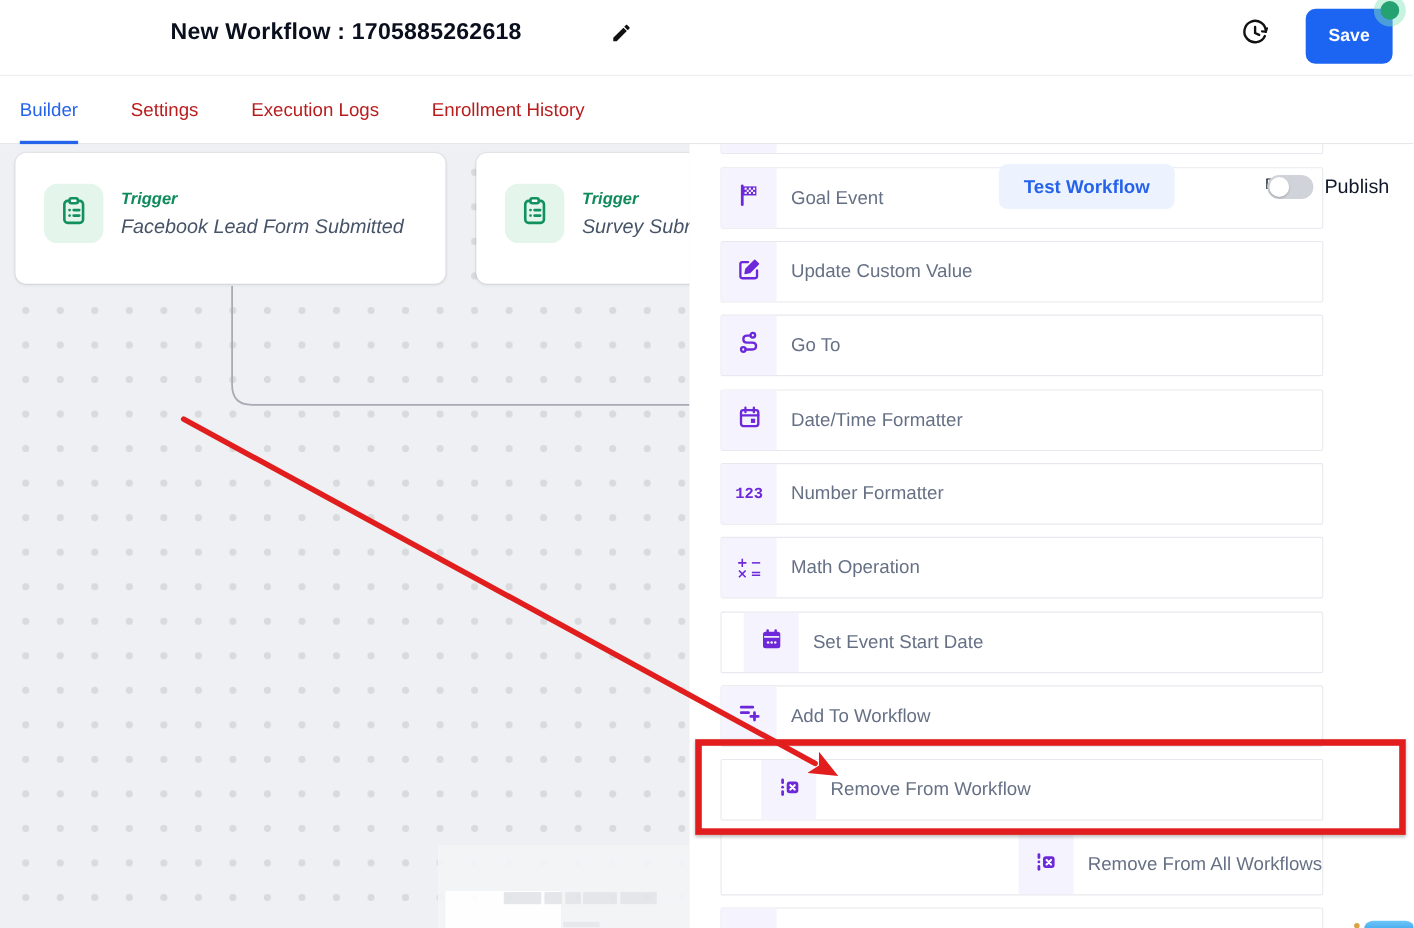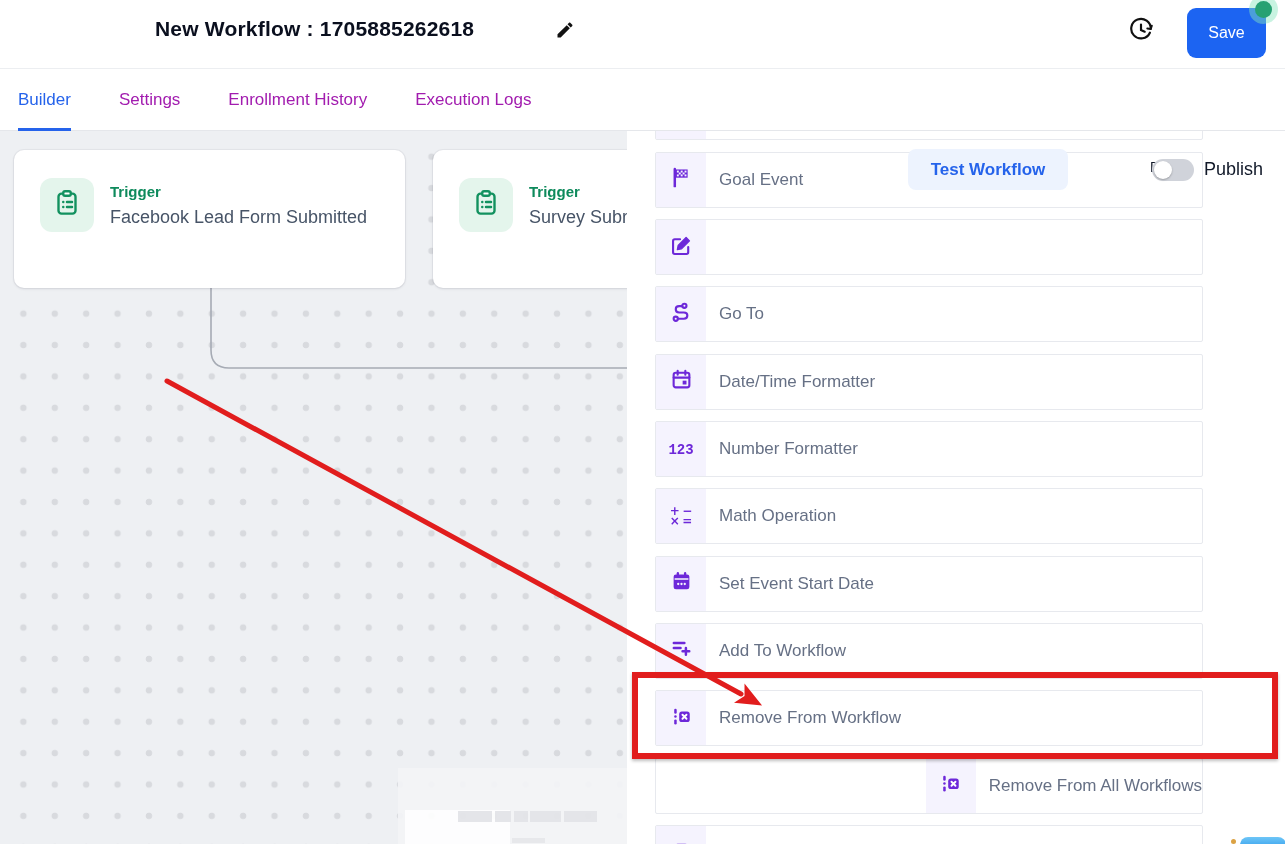--- a/index.html
+++ b/index.html
@@ -5,45 +5,45 @@
   * { margin:0; padding:0; box-sizing:border-box; }
   html,body { width:1285px; height:844px; overflow:hidden; }
   body { font-family:"Liberation Sans", sans-serif; background:#fff; position:relative; }
 
   
   .header { position:absolute; left:0; top:0; width:1285px; height:69px; background:#fff; border-bottom:1px solid #eceef1; z-index:10; }
   .title { position:absolute; left:155px; top:17px; font-size:21px; font-weight:bold; color:#0a0f1e; letter-spacing:.2px; }
   .pencil-btn { position:absolute; left:552px; top:18px; width:26px; height:26px; border:none; background:transparent; cursor:pointer; }
   .history-btn { position:absolute; left:1126px; top:16px; width:30px; height:30px; border:none; background:transparent; cursor:pointer; }
   .save-btn { position:absolute; left:1187px; top:8px; width:79px; height:50px; background:#1c64f2; color:#fff; font-family:"Liberation Sans",sans-serif;
-              font-size:16px; font-weight:normal; border:none; border-radius:9px; cursor:pointer; }
+              font-size:16px; font-weight:bold; border:none; border-radius:9px; cursor:pointer; }
   .save-dot { position:absolute; left:1255px; top:1px; width:17px; height:17px; border-radius:50%; background:#26a172;
               box-shadow:0 0 0 6px rgba(134,229,188,0.45); z-index:11; }
 
   
   .tabbar { position:absolute; left:0; top:69px; width:1285px; height:62px; background:#fff; border-bottom:1px solid #e5e7eb; z-index:9; }
   .tabs { position:absolute; left:18px; top:0; height:62px; display:flex; }
-  .tab { position:relative; height:62px; display:flex; align-items:center; margin-right:48px; font-size:17px; color:#a21caf; cursor:pointer; }
+  .tab { position:relative; height:62px; display:flex; align-items:center; margin-right:48px; font-size:17px; color:#b91c1c; cursor:pointer; }
   .tab.active { color:#2563eb; }
   .tab.active::after { content:""; position:absolute; left:0; right:0; bottom:0; height:3px; background:#2563eb; }
   .test-workflow-btn { position:absolute; left:908px; top:80px; width:160px; height:41px; background:#edf3fe; color:#2563eb; font-family:"Liberation Sans",sans-serif;
                        font-size:17px; font-weight:bold; border:none; border-radius:8px; cursor:pointer; }
   .draft-label { position:absolute; left:1150px; top:90px; font-size:14px; color:#101828; }
   .publish-label { position:absolute; left:1204px; top:90px; font-size:18px; color:#101828; }
   .toggle { position:absolute; left:1152px; top:90px; width:42px; height:22px; background:#d0d3da; border-radius:11px; cursor:pointer; }
   .toggle .knob { position:absolute; left:2px; top:2px; width:18px; height:18px; background:#fff; border-radius:50%; box-shadow:0 1px 2px rgba(0,0,0,.25); }
 
   
   .canvas { position:absolute; left:0; top:131px; width:627px; height:713px; overflow:hidden;
             background-color:#eef0f3;
             background-image:radial-gradient(circle, #d8dade 3px, rgba(0,0,0,0) 3.6px);
             background-size:31.4px 31.4px; background-position:7.7px 10px; }
   .connector-svg { position:absolute; left:0; top:0; width:627px; height:713px; z-index:1; pointer-events:none; }
-  .trigger-card { position:absolute; top:19px; width:391px; height:138px; background:#fff; border-radius:10px;
-                  box-shadow:0 1px 3px rgba(16,24,40,.10), 0 0 0 1px rgba(16,24,40,.04); z-index:2; }
+  .trigger-card { position:absolute; top:8px; width:391px; height:119px; background:#fff; border-radius:10px;
+                  box-shadow:0 1px 3px rgba(16,24,40,.10), 0 0 0 1px rgba(16,24,40,.04); z-index:2;font-style:italic; }
   .trigger-icon-box { position:absolute; left:26px; top:28px; width:54px; height:54px; border-radius:12px; background:#e4f5ec;
                       display:flex; align-items:center; justify-content:center; }
   .trigger-texts { position:absolute; left:96px; top:0; height:110px; display:flex; flex-direction:column; justify-content:center; }
   .trigger-type { font-size:15px; font-weight:bold; color:#0e8a5c; margin-bottom:7px; }
   .trigger-title { font-size:18px; color:#475467; white-space:nowrap; }
 
   
   .ghost { position:absolute; left:398px; top:637px; width:229px; height:76px; background:#f4f5f7; opacity:.92; z-index:1; }
   .ghost .gwhite { position:absolute; left:7px; top:42px; width:105px; height:34px; background:#fff; }
   .ghost .gbar { position:absolute; top:43px; height:11px; background:#e4e5e9; }
@@ -95,24 +95,24 @@
 
 <div class="tabbar">
   <div class="tabs">
       <div class="tab active">
         <span>Builder</span>
       </div>
       <div class="tab">
         <span>Settings</span>
       </div>
       <div class="tab">
+        <span>Execution Logs</span>
+      </div>
+      <div class="tab">
         <span>Enrollment History</span>
-      </div>
-      <div class="tab">
-        <span>Execution Logs</span>
       </div>
     </div>
   <button class="test-workflow-btn">Test Workflow</button>
   <span class="draft-label">Draft</span>
   <div class="toggle">
       <div class="knob"></div>
     </div>
   <span class="publish-label">Publish</span>
 </div>
 
@@ -186,20 +186,21 @@
     </div>
     <div class="row-label">Goal Event</div>
       </div>
       <div class="action-row" style="top: 88px;">
     <div class="row-iconbox">
       <span><svg width="23" height="23" viewBox="0 0 24 24" fill="none" stroke="#6d28d9" stroke-width="2.2" stroke-linecap="round" stroke-linejoin="round">
       <path d="M19 13.5V19a1.8 1.8 0 0 1-1.8 1.8H5A1.8 1.8 0 0 1 3.2 19V7.3A1.8 1.8 0 0 1 5 5.5h5.5"></path>
       <path d="M16.8 3.7l3.5 3.5L12 15.5l-4.3.8.8-4.3 8.3-8.3z" fill="#6d28d9" stroke-width="1.4"></path>
             </svg></span>
     </div>
+    <div class="row-label">Update Custom Value</div>
       </div>
       <div class="action-row" style="top: 155.3px;">
     <div class="row-iconbox">
       <span><svg width="23" height="23" viewBox="0 0 24 24" fill="none" stroke="#6d28d9" stroke-width="2.2" stroke-linecap="round">
       <circle cx="6" cy="18.5" r="2.2"></circle>
               <circle cx="15" cy="5" r="2.2"></circle>
       <path d="M8.2 18.5h6.3c2.3 0 3.6-1.6 3.6-3.3s-1.3-3.2-3.6-3.2H9.5C7.2 12 6 10.4 6 8.7 6 7 7.2 5.4 9.5 5.4h3.3"></path>
             </svg></span>
     </div>
     <div class="row-label">Go To</div>
@@ -221,21 +222,21 @@
     <div class="row-label">Number Formatter</div>
       </div>
       <div class="action-row" style="top: 357.3px;">
     <div class="row-iconbox">
       <span>
             <div class="icon-math">+ −<br>× =</div>
           </span>
     </div>
     <div class="row-label">Math Operation</div>
       </div>
-      <div class="action-row" style="top: 424.6px;">
+      <div class="action-row" style="top: 424.6px; padding-left: 20px;">
     <div class="row-iconbox">
       <span><svg width="23" height="23" viewBox="0 0 24 24">
       <rect x="3.8" y="4.6" width="16.4" height="15.6" rx="2.4" fill="#6d28d9"></rect>
       <rect x="7" y="2.2" width="2.4" height="4.4" rx="1.1" fill="#6d28d9"></rect>
       <rect x="14.6" y="2.2" width="2.4" height="4.4" rx="1.1" fill="#6d28d9"></rect>
       <rect x="4.8" y="8.6" width="14.4" height="1.6" fill="#f5f3fe"></rect>
       <circle cx="8.6" cy="14.6" r="1.2" fill="#f5f3fe"></circle>
               <circle cx="12" cy="14.6" r="1.2" fill="#f5f3fe"></circle>
               <circle cx="15.4" cy="14.6" r="1.2" fill="#f5f3fe"></circle>
             </svg></span>
@@ -244,21 +245,21 @@
       </div>
       <div class="action-row" style="top: 491.9px;">
     <div class="row-iconbox">
       <span><svg width="23" height="23" viewBox="0 0 24 24" fill="none" stroke="#6d28d9" stroke-width="2.6" stroke-linecap="round">
       <path d="M4 6.2h11M4 11.4h7"></path>
       <path d="M16.6 11.4v7M13.1 14.9h7"></path>
             </svg></span>
     </div>
     <div class="row-label">Add To Workflow</div>
       </div>
-      <div class="action-row" style="top: 559.3px;">
+      <div class="action-row" style="top: 559.3px; padding-left: 36px;">
     <div class="row-iconbox">
       <span><svg width="23" height="23" viewBox="0 0 24 24">
       <g fill="#6d28d9">
                 <rect x="4.4" y="3.8" width="2.6" height="5.4" rx="1.3"></rect>
                 <rect x="4.4" y="10.8" width="2.6" height="2.6" rx="1.3"></rect>
                 <rect x="4.4" y="15" width="2.6" height="5.4" rx="1.3"></rect>
       <rect x="9.6" y="6.8" width="11" height="11" rx="2.8"></rect>
               </g>
       <path d="M13 10.2l4.2 4.2M17.2 10.2L13 14.4" stroke="#fff" stroke-width="2" stroke-linecap="round"></path>
             </svg></span>

